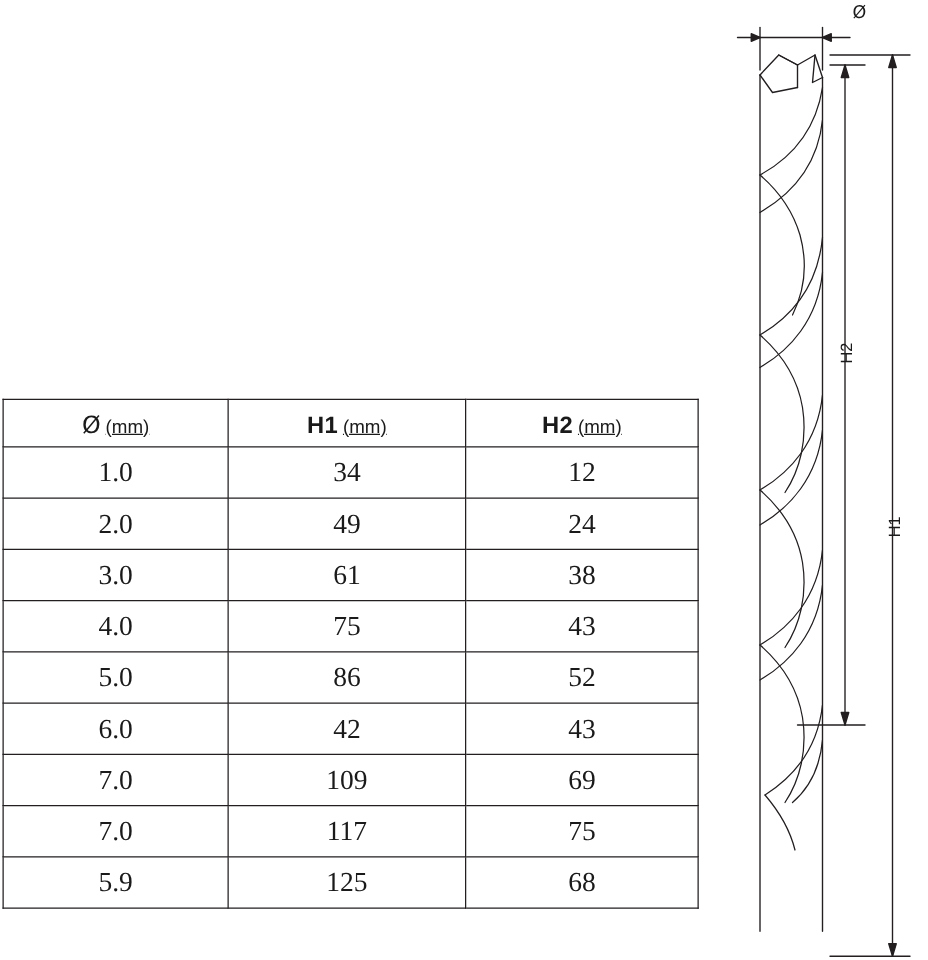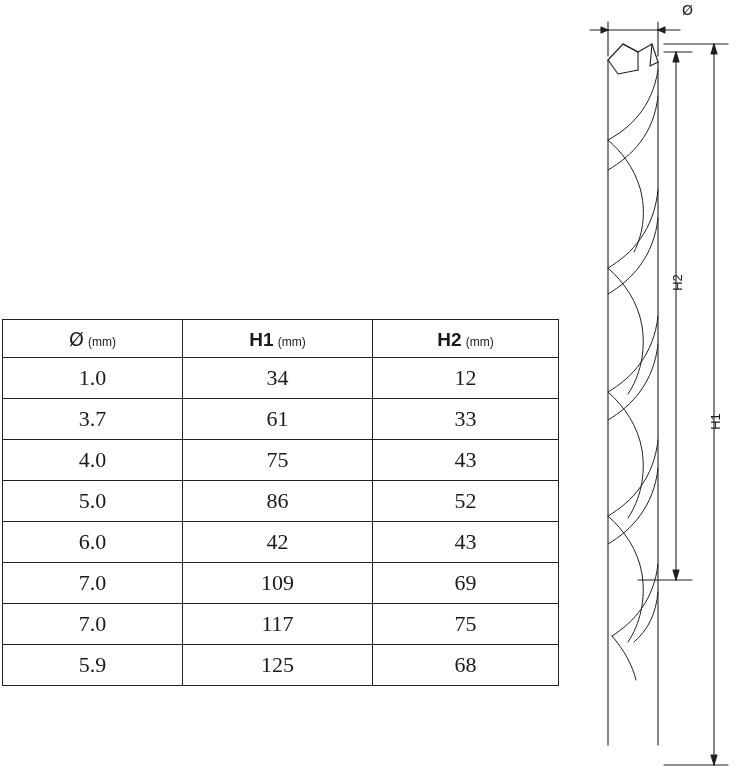--- a/index.html
+++ b/index.html
@@ -44,23 +44,24 @@
 
   .hdr-main {
     font-family: "Liberation Sans", sans-serif;
     font-weight: bold;
     font-size: 19px;
     letter-spacing: .2px;
   }
   .hdr-unit {
     font-family: "Liberation Sans", sans-serif;
     font-weight: normal;
-    font-size: 12px;
+    font-size: 15px;
     margin-left: 4px;
     vertical-align: baseline;
+    text-decoration: underline;
   }
   .dia-glyph {
     font-family: "DejaVu Sans", sans-serif;
     font-weight: normal;
     font-size: 19px;
   }
 
   
   #drawing {
     position: absolute;
@@ -112,23 +113,28 @@
       </th>
     </tr>
   </thead>
   <tbody>
     <tr>
       <td>1.0</td>
       <td>34</td>
       <td>12</td>
     </tr>
     <tr>
-      <td>3.7</td>
+      <td>2.0</td>
+      <td>49</td>
+      <td>24</td>
+    </tr>
+    <tr>
+      <td>3.0</td>
       <td>61</td>
-      <td>33</td>
+      <td>38</td>
     </tr>
     <tr>
       <td>4.0</td>
       <td>75</td>
       <td>43</td>
     </tr>
     <tr>
       <td>5.0</td>
       <td>86</td>
       <td>52</td>

